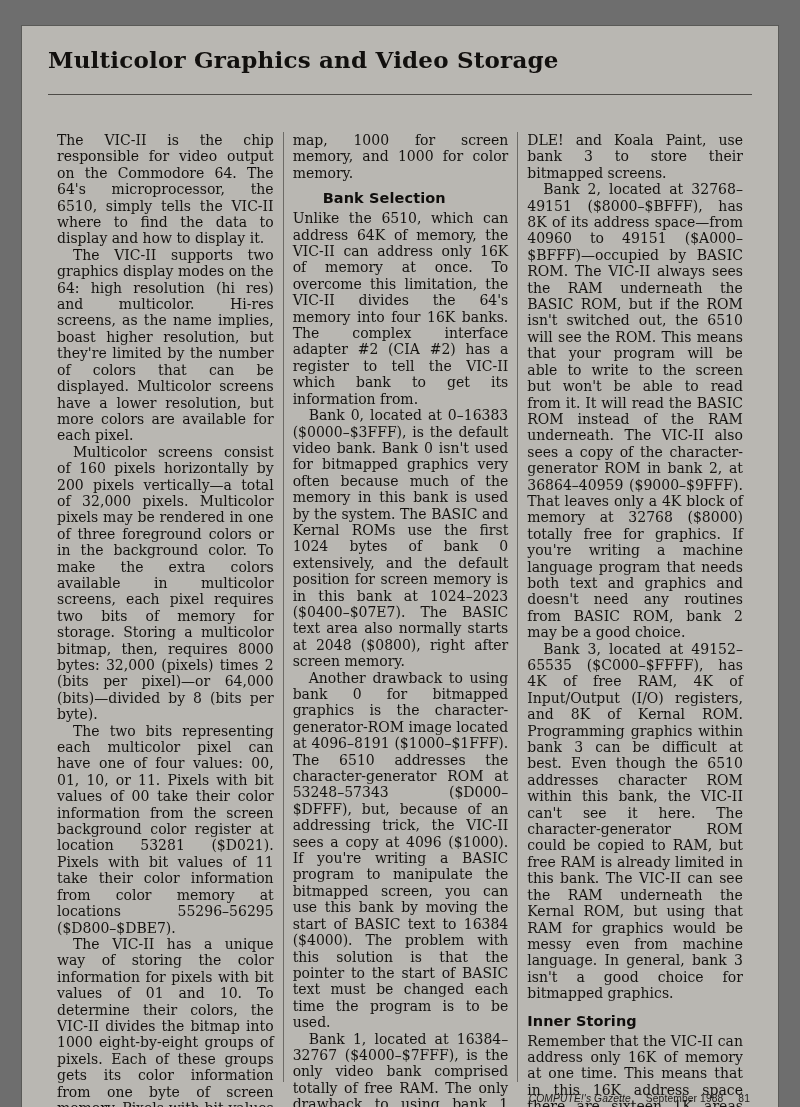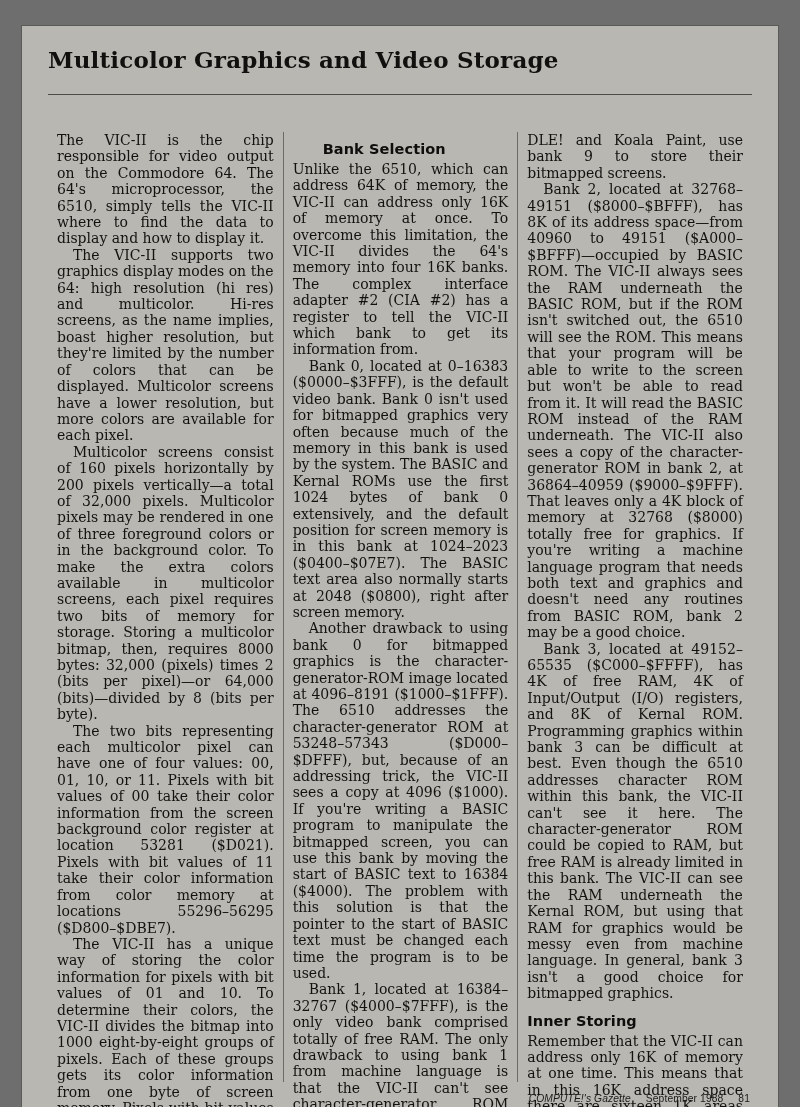--- a/index.html
+++ b/index.html
@@ -130,29 +130,30 @@
 
       <div class="col">
         <p>The VIC-II is the chip responsible for video output on the Commodore 64. The 64's microprocessor, the 6510, simply tells the VIC-II where to find the data to display and how to display it.</p>
         <p class="indent">The VIC-II supports two graphics display modes on the 64: high resolution (hi res) and multicolor. Hi-res screens, as the name implies, boast higher resolution, but they're limited by the number of colors that can be displayed. Multicolor screens have a lower resolution, but more colors are available for each pixel.</p>
         <p class="indent">Multicolor screens consist of 160 pixels horizontally by 200 pixels vertically—a total of 32,000 pixels. Multicolor pixels may be rendered in one of three foreground colors or in the background color. To make the extra colors available in multicolor screens, each pixel requires two bits of memory for storage. Storing a multicolor bitmap, then, requires 8000 bytes: 32,000 (pixels) times 2 (bits per pixel)—or 64,000 (bits)—divided by 8 (bits per byte).</p>
         <p class="indent">The two bits representing each multicolor pixel can have one of four values: 00, 01, 10, or 11. Pixels with bit values of 00 take their color information from the screen background color register at location 53281 ($D021). Pixels with bit values of 11 take their color information from color memory at locations 55296–56295 ($D800–$DBE7).</p>
         <p class="indent">The VIC-II has a unique way of storing the color information for pixels with bit values of 01 and 10. To determine their colors, the VIC-II divides the bitmap into 1000 eight-by-eight groups of pixels. Each of these groups gets its color information from one byte of screen memory. Pixels with bit values of 01 take their color information from the upper four bits of screen memory, and pixels with bit values of 10 take theirs from the lower four bits. Including screen memory and color memory, it takes 2000 bytes to store the color information for a multicolor screen. You need a total of 10,000 bytes to store a multicolor graphics screen: 8000 for the bit-</p>
       </div>
 
       <div class="col">
+        <p>map, 1000 for screen memory, and 1000 for color memory.</p>
         <h2 class="subhead first">Bank Selection</h2>
         <p>Unlike the 6510, which can address 64K of memory, the VIC-II can address only 16K of memory at once. To overcome this limitation, the VIC-II divides the 64's memory into four 16K banks. The complex interface adapter #2 (CIA #2) has a register to tell the VIC-II which bank to get its information from.</p>
         <p class="indent">Bank 0, located at 0–16383 ($0000–$3FFF), is the default video bank. Bank 0 isn't used for bitmapped graphics very often because much of the memory in this bank is used by the system. The BASIC and Kernal ROMs use the first 1024 bytes of bank 0 extensively, and the default position for screen memory is in this bank at 1024–2023 ($0400–$07E7). The BASIC text area also normally starts at 2048 ($0800), right after screen memory.</p>
         <p class="indent">Another drawback to using bank 0 for bitmapped graphics is the character-generator-ROM image located at 4096–8191 ($1000–$1FFF). The 6510 addresses the character-generator ROM at 53248–57343 ($D000–$DFFF), but, because of an addressing trick, the VIC-II sees a copy at 4096 ($1000). If you're writing a BASIC program to manipulate the bitmapped screen, you can use this bank by moving the start of BASIC text to 16384 ($4000). The problem with this solution is that the pointer to the start of BASIC text must be changed each time the program is to be used.</p>
         <p class="indent">Bank 1, located at 16384–32767 ($4000–$7FFF), is the only video bank comprised totally of free RAM. The only drawback to using bank 1 from machine language is that the VIC-II can't see character-generator ROM here. Since the character-generator ROM can easily be copied to RAM, this isn't really a problem. Using bank 1 from BASIC limits the amount of RAM left for your program text and variables. Most commercial hi-res graphics programs, including DOO-</p>
       </div>
 
       <div class="col">
-        <p>DLE! and Koala Paint, use bank 9 to store their bitmapped screens.</p>
+        <p>DLE! and Koala Paint, use bank 3 to store their bitmapped screens.</p>
         <p class="indent">Bank 2, located at 32768–49151 ($8000–$BFFF), has 8K of its address space—from 40960 to 49151 ($A000–$BFFF)—occupied by BASIC ROM. The VIC-II always sees the RAM underneath the BASIC ROM, but if the ROM isn't switched out, the 6510 will see the ROM. This means that your program will be able to write to the screen but won't be able to read from it. It will read the BASIC ROM instead of the RAM underneath. The VIC-II also sees a copy of the character-generator ROM in bank 2, at 36864–40959 ($9000–$9FFF). That leaves only a 4K block of memory at 32768 ($8000) totally free for graphics. If you're writing a machine language program that needs both text and graphics and doesn't need any routines from BASIC ROM, bank 2 may be a good choice.</p>
         <p class="indent">Bank 3, located at 49152–65535 ($C000–$FFFF), has 4K of free RAM, 4K of Input/Output (I/O) registers, and 8K of Kernal ROM. Programming graphics within bank 3 can be difficult at best. Even though the 6510 addresses character ROM within this bank, the VIC-II can't see it here. The character-generator ROM could be copied to RAM, but free RAM is already limited in this bank. The VIC-II can see the RAM underneath the Kernal ROM, but using that RAM for graphics would be messy even from machine language. In general, bank 3 isn't a good choice for bitmapped graphics.</p>
         <h2 class="subhead">Inner Storing</h2>
         <p>Remember that the VIC-II can address only 16K of memory at one time. This means that in this 16K address space there are sixteen 1K areas where text screens can be stored and two 8K blocks where bitmapped screens can be located. A bitmap must be located on an even 8K boundary, and screen memory must be located on an even 1K boundary.</p>
 
       </div>
 
     </div>
 
     <div class="footer">

